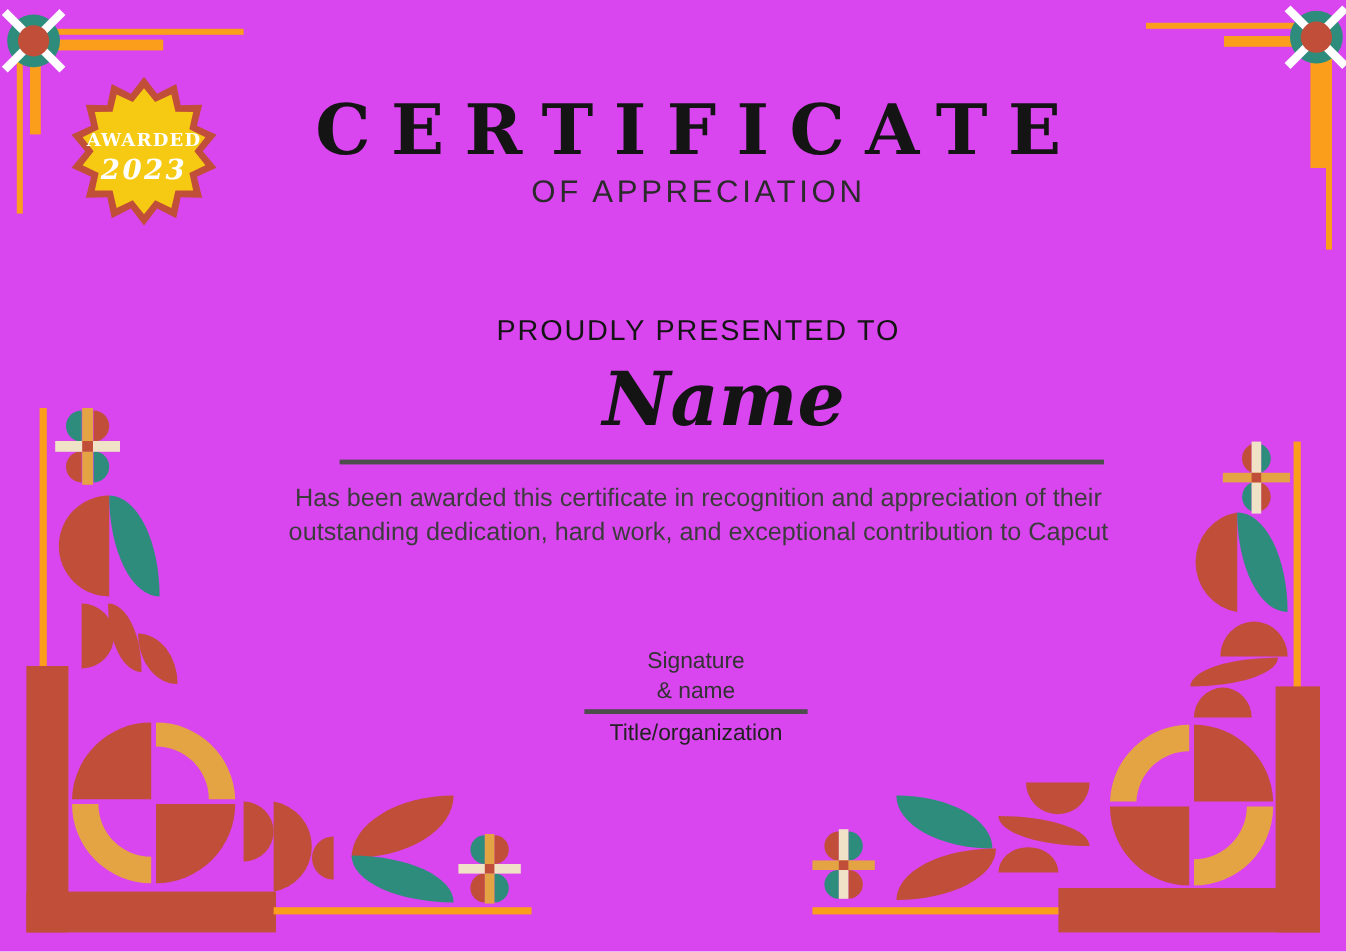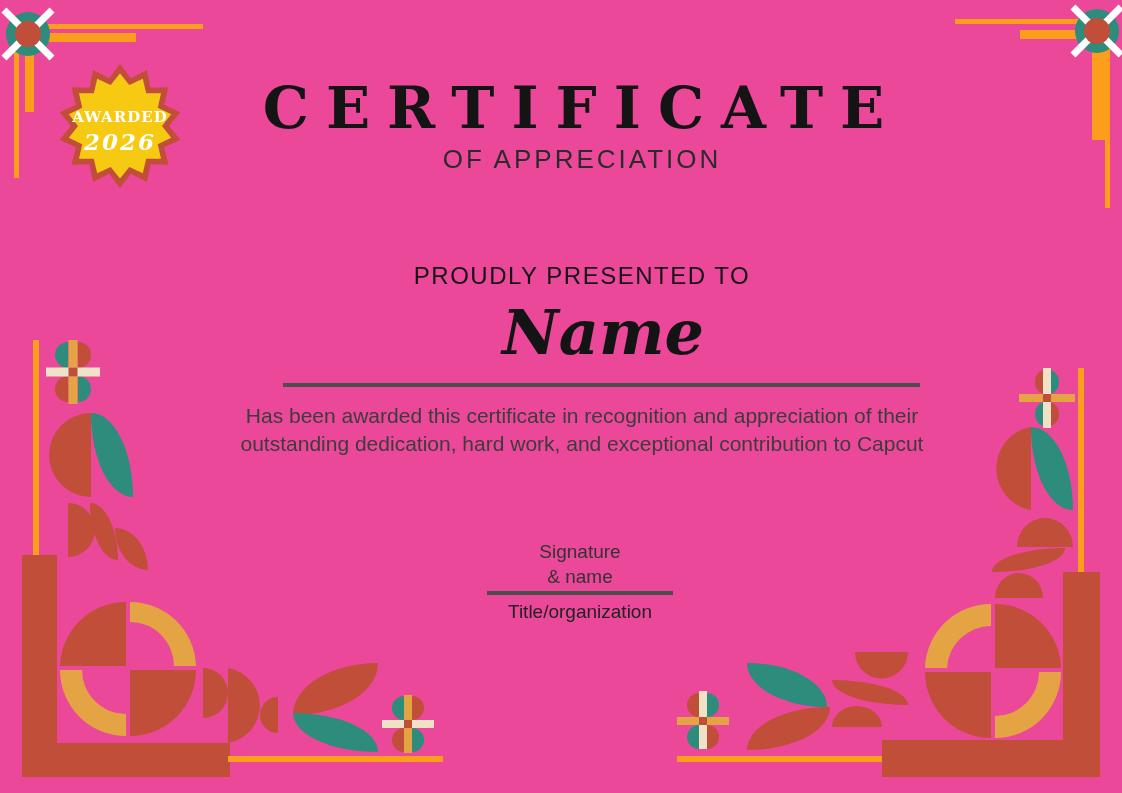--- a/index.html
+++ b/index.html
@@ -2,21 +2,21 @@
 <html style="--terracotta: #C04E38; --teal: #2E8C7C; --orange: #FA9E1C; --amber: #E4A443; --cream: #F0E2C6; --badge-yellow: #F6C913; --line-gray: #4D4D4D; --text-black: #141414;"><head>
 <meta charset="utf-8">
 <style>
   :root{
     --terracotta:#C04E38; --teal:#2E8C7C; --orange:#FA9E1C; --amber:#E4A443;
     --cream:#F0E2C6; --badge-yellow:#F6C913; --line-gray:#4D4D4D; --text-black:#141414;
   }
   *{margin:0;padding:0;box-sizing:border-box}
   html,body{width:1122px;height:793px;background:#fff;overflow:hidden;
     font-family:"Liberation Sans",sans-serif;}
-  .page{position:relative;width:1122px;height:793px;background:#ec4899}
+  .page{position:relative;width:1122px;height:793px;background:#d946ef}
   .abs{position:absolute}
   
   .f-red{fill:var(--terracotta)} .f-teal{fill:var(--teal)} .f-orange{fill:var(--orange)}
   .f-amber{fill:var(--amber)} .f-cream{fill:var(--cream)} .f-white{fill:#fff}
   .f-yellow{fill:var(--badge-yellow)}
 
   .badge{left:55px;top:61px;width:130px;height:130px}
   .badge-text{position:absolute;width:100%;text-align:center;color:#fff;
     font-family:"DejaVu Serif",serif;font-weight:bold}
   .badge-label{top:47px;font-size:15px;letter-spacing:1px}
@@ -65,21 +65,21 @@
       <circle cx="167" cy="31" r="13" class="f-red"></circle>
     </g>
   </svg>
 
   <div class="abs badge">
     <svg width="130" height="130" viewBox="0 0 130 130">
       <polygon class="f-red" points="65.0,3.0 75.9,17.2 91.9,9.1 95.6,26.7 113.5,26.3 109.1,43.7 125.4,51.2 114.0,65.0 125.4,78.8 109.1,86.3 113.5,103.7 95.6,103.3 91.9,120.9 75.9,112.8 65.0,127.0 54.1,112.8 38.1,120.9 34.4,103.3 16.5,103.7 20.9,86.3 4.6,78.8 16.0,65.0 4.6,51.2 20.9,43.7 16.5,26.3 34.4,26.7 38.1,9.1 54.1,17.2"></polygon>
       <polygon class="f-yellow" points="65.0,12.5 74.3,24.1 87.8,17.7 91.2,32.2 106.0,32.3 102.8,46.8 116.2,53.3 107.0,65.0 116.2,76.7 102.8,83.2 106.0,97.7 91.2,97.8 87.8,112.3 74.3,105.9 65.0,117.5 55.7,105.9 42.2,112.3 38.8,97.8 24.0,97.7 27.2,83.2 13.8,76.7 23.0,65.0 13.8,53.3 27.2,46.8 24.0,32.3 38.8,32.2 42.2,17.7 55.7,24.1"></polygon>
     </svg>
     <div class="badge-text badge-label">AWARDED</div>
-    <div class="badge-text badge-year">2026</div>
+    <div class="badge-text badge-year">2023</div>
   </div>
 
   <div class="abs col title">CERTIFICATE</div>
   <div class="abs col subtitle">OF APPRECIATION</div>
 
   <div class="abs col presented">PROUDLY PRESENTED TO</div>
   <div class="abs col name">Name</div>
   <div class="abs name-line"></div>
 
   <div class="abs col bodytext">

